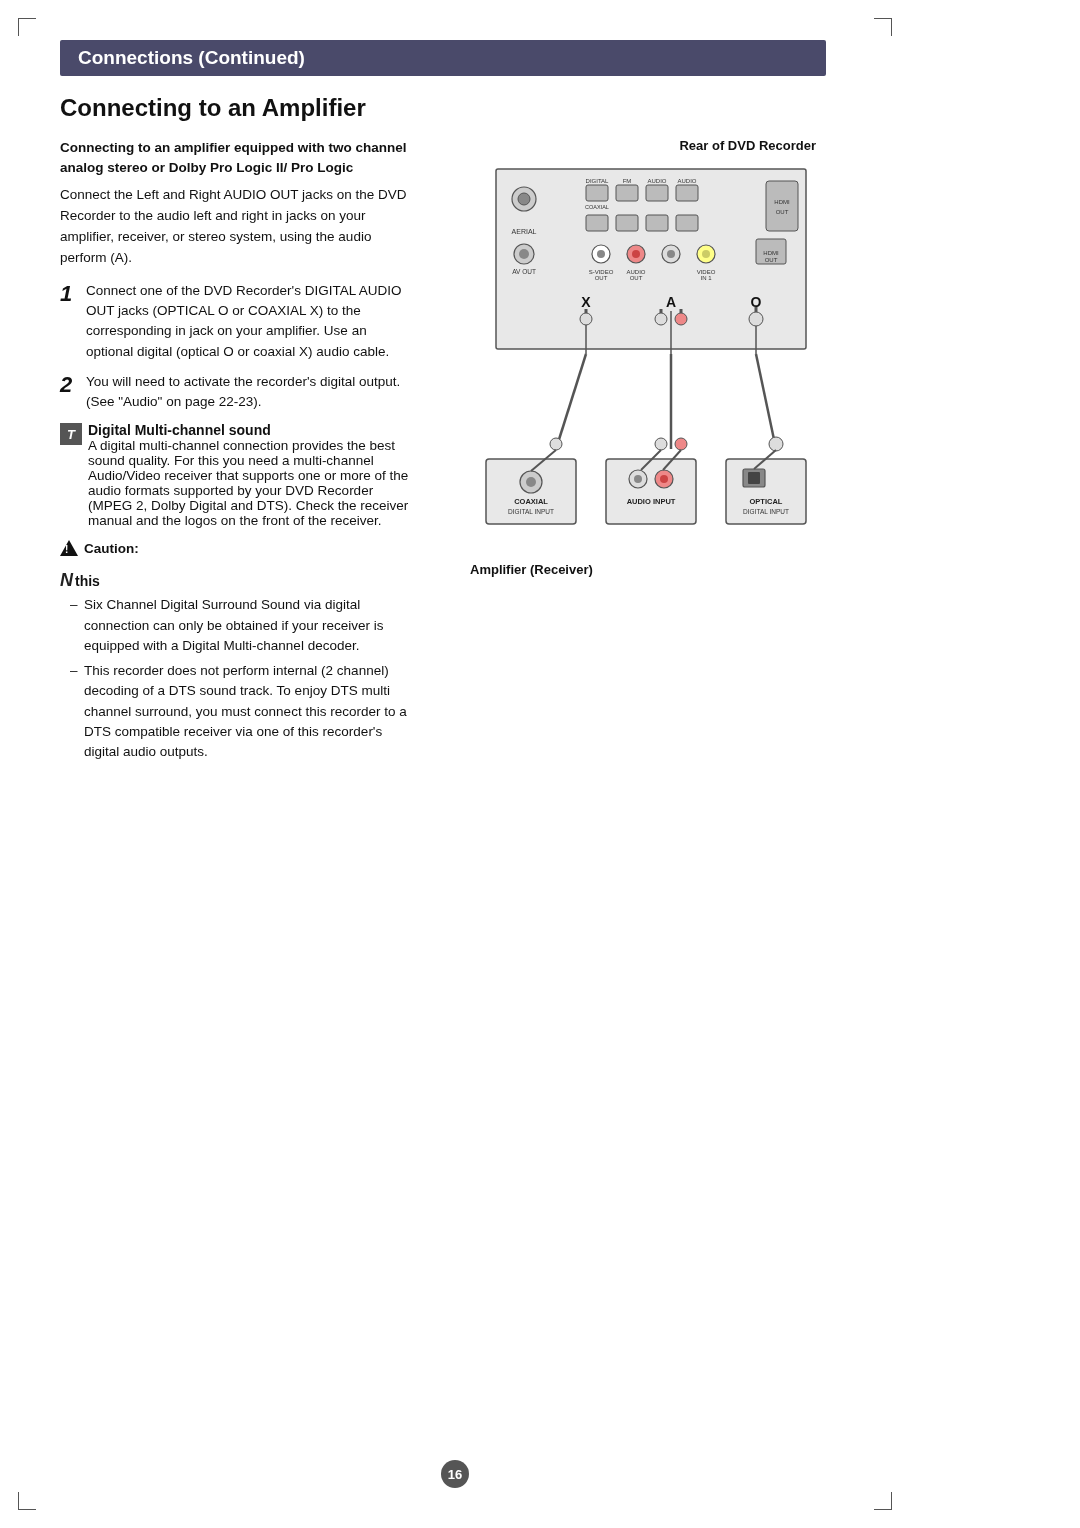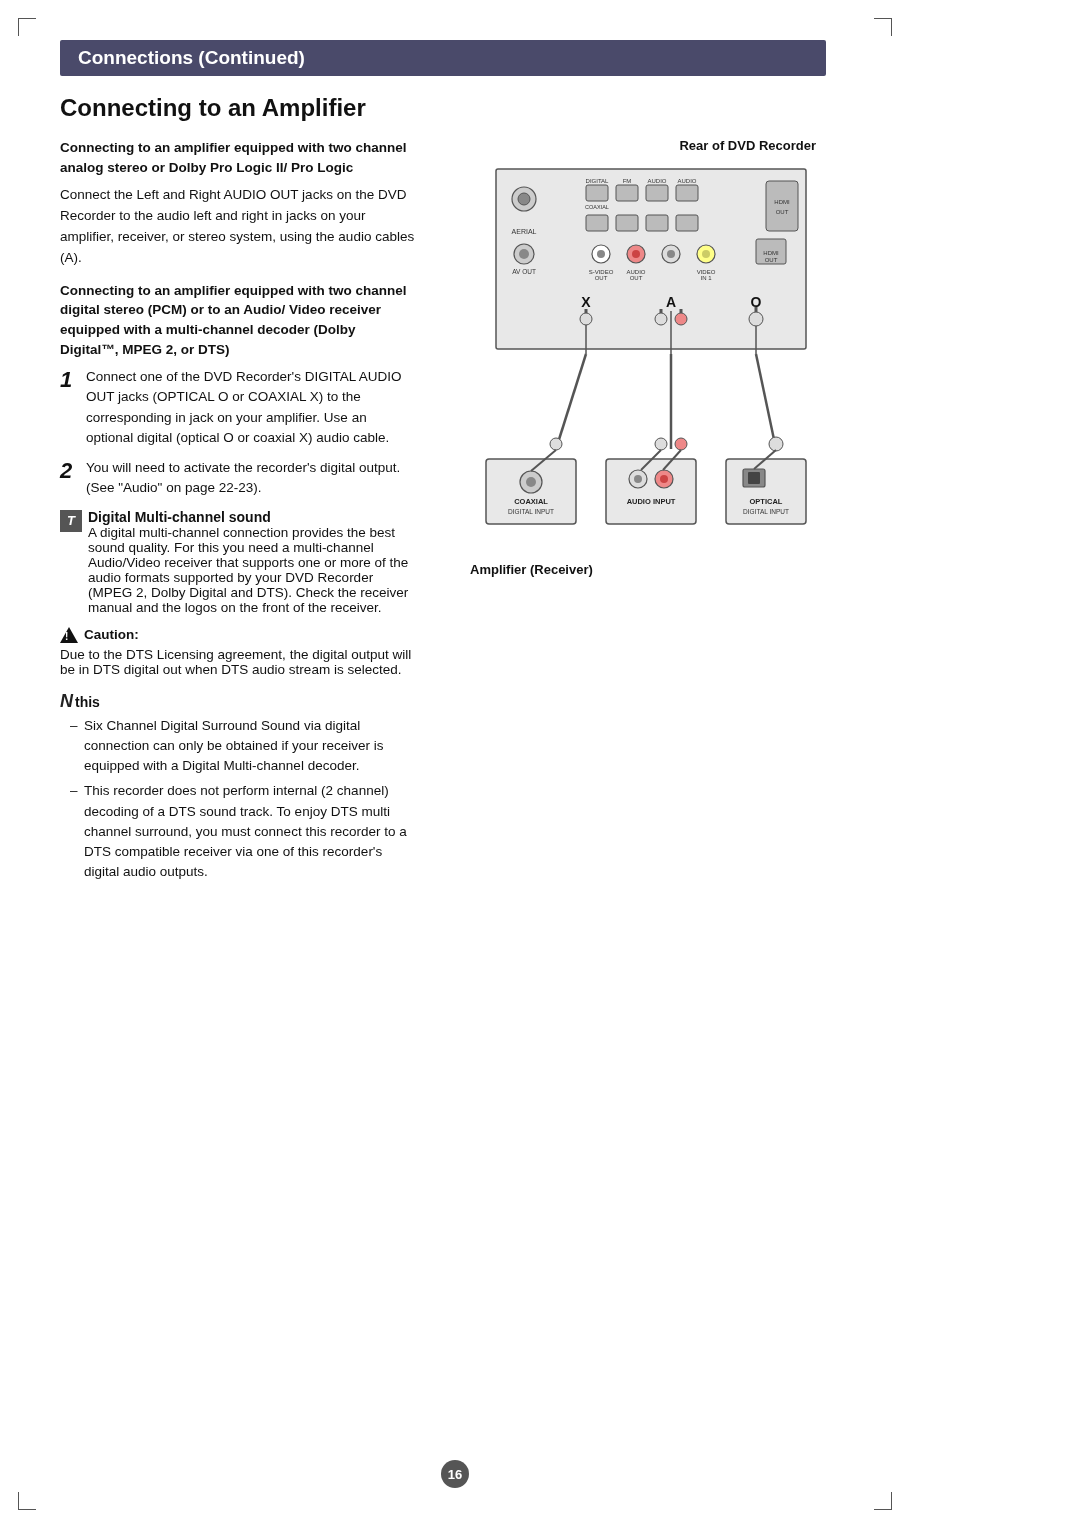--- a/index.html
+++ b/index.html
@@ -246,23 +246,22 @@
   </div>
 
   <div class="page-title">Connecting to an Amplifier</div>
 
   <div class="two-col">
 
     <div class="left-col">
 
       <p class="bold-para">Connecting to an amplifier equipped with two channel analog stereo or Dolby Pro Logic II/ Pro Logic</p>
 
-      <p class="body-para">Connect the Left and Right AUDIO OUT jacks on the DVD Recorder to the audio left and right in jacks on your amplifier, receiver, or stereo system, using the audio cables (A).</p>
-
-      <p class="bold-para">Connecting to an amplifier equipped with two channel digital stereo (PCM) or to an Audio/ Video receiver equipped with a multi-channel decoder (Dolby Digital™, MPEG 2, or DTS)</p>
+      <p class="body-para">Connect the Left and Right AUDIO OUT jacks on the DVD Recorder to the audio left and right in jacks on your amplifier, receiver, or stereo system, using the audio perform (A).</p>
+
 
       <div class="step">
         <span class="step-num">1</span>
         <span class="step-text">Connect one of the DVD Recorder's DIGITAL AUDIO OUT jacks (OPTICAL O or COAXIAL X) to the corresponding in jack on your amplifier. Use an optional digital (optical O or coaxial X) audio cable.</span>
       </div>
 
       <div class="step">
         <span class="step-num">2</span>
         <span class="step-text">You will need to activate the recorder's digital output. (See "Audio" on page 22-23).</span>
       </div>
@@ -275,21 +274,20 @@
           <span class="note-title">Digital Multi-channel sound</span><br>
           <span>A digital multi-channel connection provides the best sound quality. For this you need a multi-channel Audio/Video receiver that supports one or more of the audio formats supported by your DVD Recorder (MPEG 2, Dolby Digital and DTS). Check the receiver manual and the logos on the front of the receiver.</span>
         </div>
       </div>
 
       <div class="caution-box">
         <div class="caution-title">
           <span class="caution-triangle"></span>
           <strong>Caution:</strong>
         </div>
-        <p>Due to the DTS Licensing agreement, the digital output will be in DTS digital out when DTS audio stream is selected.</p>
       </div>
 
       <div class="notes-section">
         <div class="notes-header">
           <span class="notes-n">N</span>
           <span>this</span>
         </div>
         <ul class="notes-list">
           <li>Six Channel Digital Surround Sound via digital connection can only be obtained if your receiver is equipped with a Digital Multi-channel decoder.</li>
           <li>This recorder does not perform internal (2 channel) decoding of a DTS sound track. To enjoy DTS multi channel surround, you must connect this recorder to a DTS compatible receiver via one of this recorder's digital audio outputs.</li>

